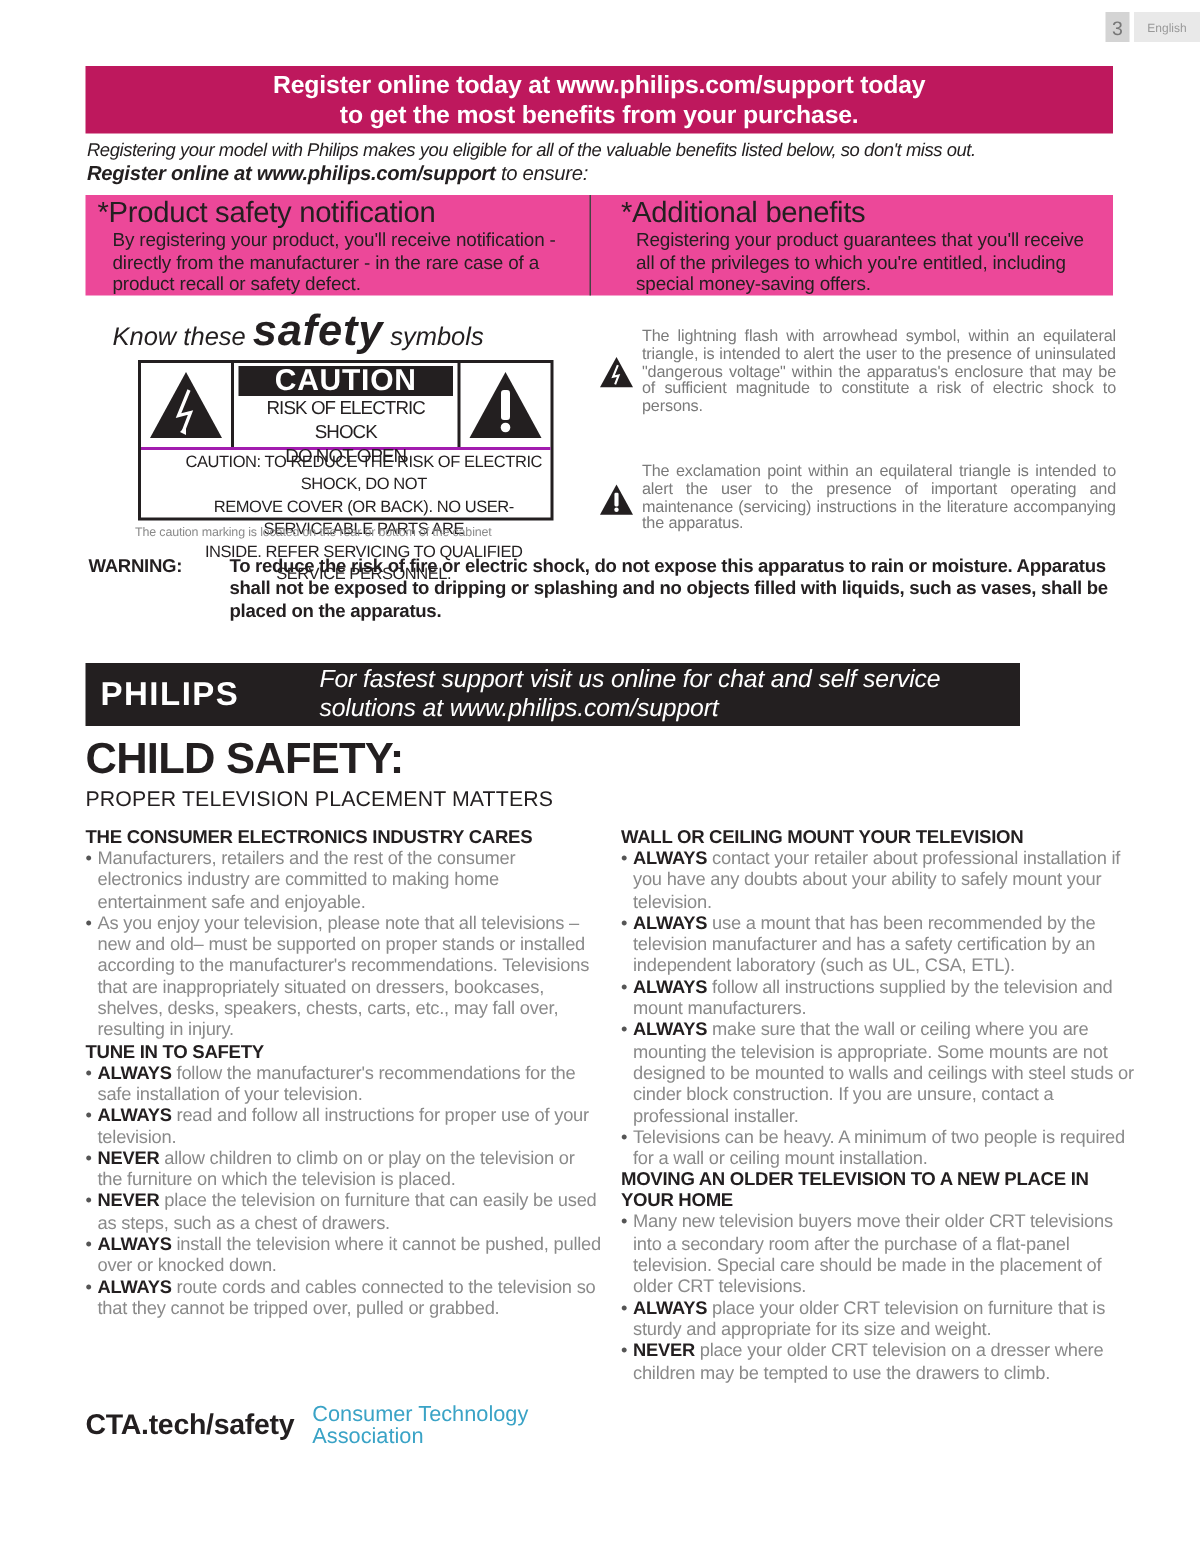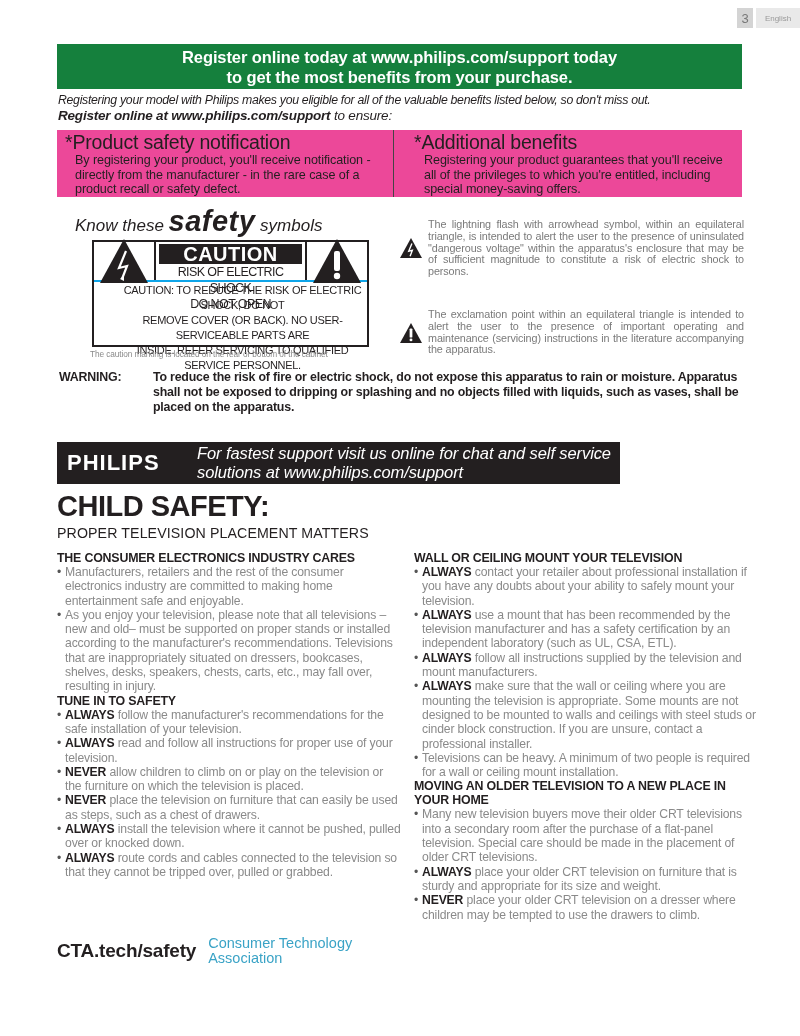--- a/index.html
+++ b/index.html
@@ -3,59 +3,59 @@
 <meta charset="utf-8">
 <style>
   * { box-sizing: border-box; margin: 0; padding: 0; }
   html, body { width: 800px; height: 1036px; background: #ffffff; overflow: hidden; }
   body { position: relative; font-family: "Liberation Sans", sans-serif; color: #1a1a1a; }
 
   .page-badge { position: absolute; top: 8px; right: 0; display: flex; gap: 3px; }
   .page-num { width: 16px; height: 20px; background: #d4d4d4; color: #777; font-size: 13px; display:flex; align-items:center; justify-content:center; }
   .page-lang { width: 44px; height: 20px; background: #e9e9e9; color: #999; font-size: 8px; display:flex; align-items:center; justify-content:center; }
 
-  .register-banner { position: absolute; left: 57px; top: 44px; width: 685px; height: 45px; background: #15803d; color: #fff; text-align: center; font-size: 16.5px; line-height: 20px; padding-top: 3px; font-weight: bold; letter-spacing: -0.1px; }
+  .register-banner { position: absolute; left: 57px; top: 44px; width: 685px; height: 45px; background: #be185d; color: #fff; text-align: center; font-size: 16.5px; line-height: 20px; padding-top: 3px; font-weight: bold; letter-spacing: -0.1px; }
   .register-intro { position: absolute; left: 58px; top: 92px; width: 690px; font-size: 12.3px; font-style: italic; color: #231f20; line-height: 16px; letter-spacing: -0.3px; }
   .register-intro .strong { font-weight: bold; font-size: 13.5px; letter-spacing: -0.2px; }
   .register-intro .strong .normal { font-weight: normal; }
 
   .benefits-box { position: absolute; left: 57px; top: 130px; width: 685px; height: 67px; background: #ec4899; display: flex; }
   .benefit { flex: 1; padding: 0 6px 0 8px; position: relative; }
   .benefit + .benefit { border-left: 1px solid #444; padding-left: 20px; }
   .benefit-title { font-size: 19.5px; color: #231f20; line-height: 22px; margin-top: 1px; letter-spacing: -0.2px; }
   .benefit-body { font-size: 12.6px; line-height: 14.5px; color: #231f20; padding-left: 10px; letter-spacing: -0.1px; }
 
   .know-title { position: absolute; left: 75px; top: 205px; font-size: 17px; font-style: italic; color: #231f20; white-space: nowrap; }
   .know-title .big { font-size: 29px; font-weight: bold; font-style: italic; letter-spacing: 0.5px; text-align: center; }
 
   .caution-box { position: absolute; left: 92px; top: 240px; width: 277px; height: 107px; border: 2px solid #231f20; }
-  .caution-top { display: flex; height: 40px; border-bottom: 2px solid #0ea5e9; }
+  .caution-top { display: flex; height: 58px; border-bottom: 2px solid #a21caf; }
   .caution-tri { width: 62px; display: flex; align-items: center; justify-content: center; }
   .caution-tri.left { border-right: 2px solid #231f20; }
   .caution-tri.right { border-left: 2px solid #231f20; }
   .caution-center { flex: 1; text-align: center; }
   .caution-label { background: #231f20; color: #fff; font-size: 20px; font-weight: bold; line-height: 20px; margin: 2px 3px 0 3px; letter-spacing: 0.5px; }
   .caution-sub { font-size: 12.5px; line-height: 16px; color: #231f20; letter-spacing: -0.6px; }
   .caution-bottom { text-align: center; font-size: 11px; line-height: 15px; padding-top: 1px; color: #231f20; letter-spacing: -0.3px; padding-left: 24px; }
   .caution-note { position: absolute; left: 90px; top: 349px; font-size: 8.3px; color: #8a8a8a; letter-spacing: -0.1px; }
 
   .symbol-expl { position: absolute; left: 394px; width: 350px; display: flex; }
   .symbol-expl .icon { width: 34px; flex: none; display: flex; align-items: center; justify-content: center; }
   .symbol-expl .text { font-size: 10.8px; line-height: 11.8px; color: #7a7a7a; text-align: justify; letter-spacing: -0.1px; }
   .expl-1 { top: 219px; }
   .expl-2 { top: 309px; }
 
   .warn-row { position: absolute; left: 59px; width: 690px; display: flex; font-size: 12.4px; line-height: 15px; color: #231f20; font-weight: bold; letter-spacing: -0.2px; }
   .warn-row .lbl { width: 94px; flex: none; font-weight: bold; }
   .warn-1 { top: 370px; }
   .warn-2 { top: 421px; margin-top: 44px; }
 
-  .philips-bar { position: absolute; left: 57px; top: 442px; width: 563px; height: 42px; background: #231f20; display: flex; align-items: center; }
+  .philips-bar { position: absolute; left: 57px; top: 442px; width: 623px; height: 42px; background: #231f20; display: flex; align-items: center; }
   .philips-logo { color: #fff; font-size: 22px; font-weight: bold; width: 140px; padding-left: 10px; letter-spacing: 1px; }
-  .philips-text { color: #fff; font-size: 16.5px; font-style: italic; line-height: 19px; letter-spacing: -0.1px; }
+  .philips-text { color: #fff; font-size: 16.5px; font-style: italic; line-height: 19px; letter-spacing: -0.1px; margin-left: 16px; }
 
   .child-title { position: absolute; left: 57px; top: 490px; font-size: 29px; font-weight: bold; color: #231f20; letter-spacing: -0.5px; }
   .child-sub { position: absolute; left: 57px; top: 525px; font-size: 14.2px; color: #231f20; letter-spacing: 0.1px; }
 
   .col { position: absolute; top: 551px; width: 345px; }
   .col-left { left: 57px; }
   .col-right { left: 414px; }
   .sec-head { font-size: 12.4px; font-weight: bold; color: #231f20; line-height: 14px; letter-spacing: -0.2px; }
   .bul { position: relative; padding-left: 8px; font-size: 12.2px; line-height: 14.3px; color: #8a8a8a; letter-spacing: -0.15px; }
   .bul::before { content: "•"; position: absolute; left: 0; top: 0; color: #555; }

